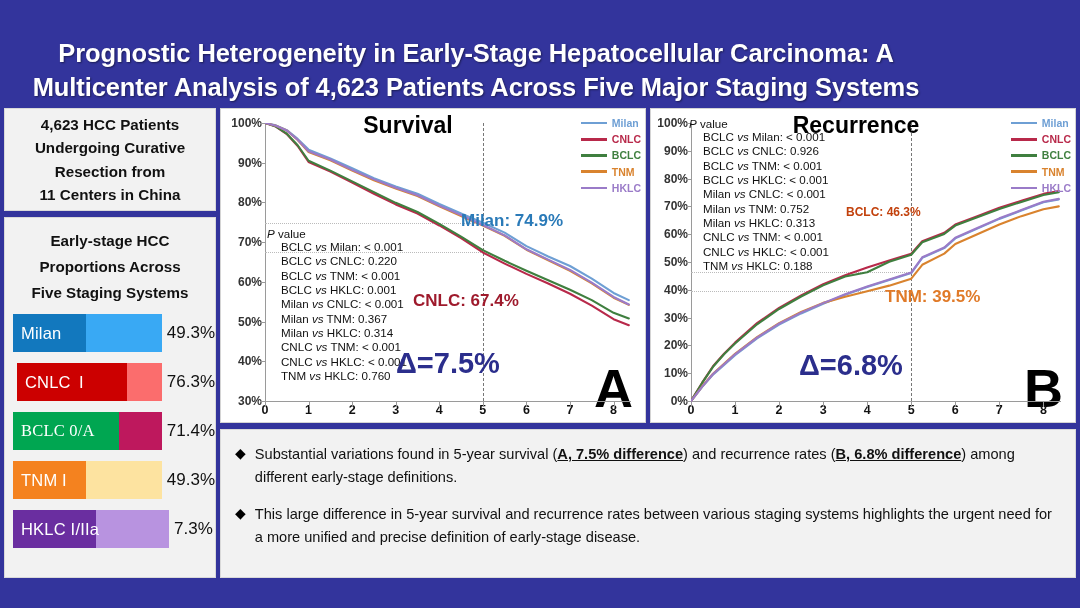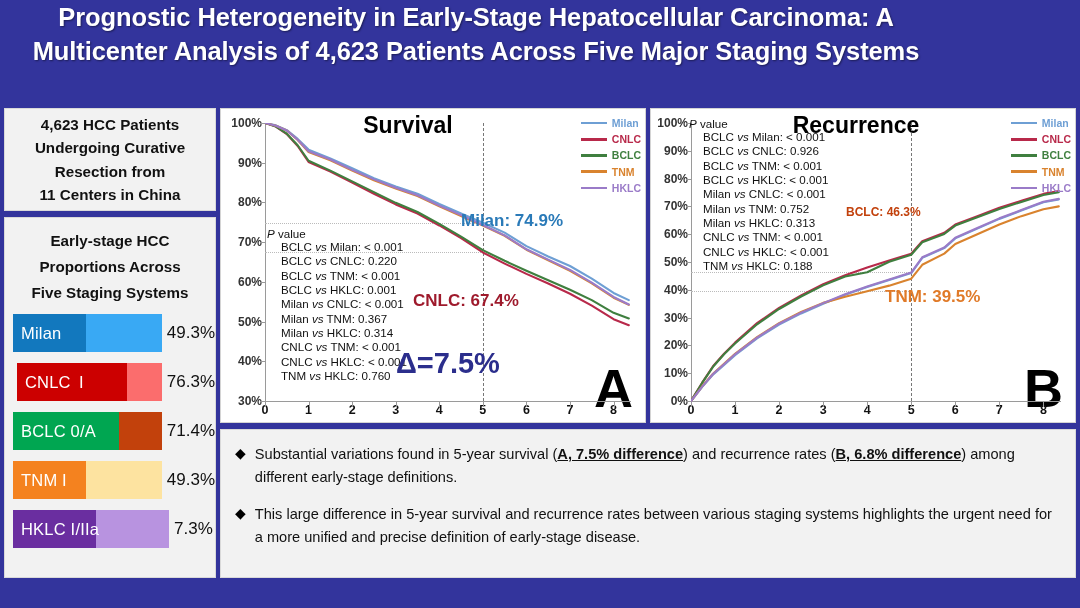--- a/index.html
+++ b/index.html
@@ -9,21 +9,21 @@
     font-family:"Liberation Sans", sans-serif;
     background:#33349c;
     overflow:hidden;
   }
   #poster { position:relative; width:1080px; height:608px; background:#33349c; }
 
   
   .title-band {
     position:absolute; left:0; top:0; width:952px; height:104px;
     background:#33349c;
-    display:flex; align-items:flex-start; justify-content:center;
+    display:flex; align-items:flex-end; justify-content:center;
   }
   .title-text {
     color:#ffffff; font-weight:bold; font-size:25.5px; line-height:1.34;
     text-align:center; width:1030px; letter-spacing:-0.1px;
     text-shadow:1px 1px 2px rgba(0,0,0,0.45);
   }
 
   
   .body-area { position:absolute; left:0; top:104px; width:1080px; height:486px; }
 
@@ -181,21 +181,21 @@
               <div class="bar-pct">49.3%</div>
             </div>
             <div class="bar-row">
               <div class="bar-track" style="background: rgb(251, 109, 109); margin-left: 12px;">
                 <div class="bar-fill" style="background: rgb(204, 0, 0); width: 76.3%;"></div>
                 <div class="bar-label">CNLC  I</div>
               </div>
               <div class="bar-pct">76.3%</div>
             </div>
             <div class="bar-row">
-              <div class="bar-track" style="background: #c2410c;">
+              <div class="bar-track" style="background: #be185d; font-family: Liberation Serif, serif;">
                 <div class="bar-fill" style="background: rgb(0, 166, 81); width: 71.4%;"></div>
                 <div class="bar-label">BCLC 0/A</div>
               </div>
               <div class="bar-pct">71.4%</div>
             </div>
             <div class="bar-row">
               <div class="bar-track" style="background: rgb(253, 227, 160);">
                 <div class="bar-fill" style="background: rgb(244, 130, 31); width: 49.3%;"></div>
                 <div class="bar-label">TNM I</div>
               </div>
@@ -339,20 +339,21 @@
               <div class="pval-item">BCLC <i>vs</i> HKLC: &lt; 0.001</div>
               <div class="pval-item">Milan <i>vs</i> CNLC: &lt; 0.001</div>
               <div class="pval-item">Milan <i>vs</i> TNM: 0.752</div>
               <div class="pval-item">Milan <i>vs</i> HKLC: 0.313</div>
               <div class="pval-item">CNLC <i>vs</i> TNM: &lt; 0.001</div>
               <div class="pval-item">CNLC <i>vs</i> HKLC: &lt; 0.001</div>
               <div class="pval-item">TNM <i>vs</i> HKLC: 0.188</div>
             </div>
           <div class="annot" id="annotB0" style="left: 195px; top: 96px; font-size: 12px; color: #c2410c;">BCLC: 46.3%</div>
           <div class="annot" id="annotB1" style="left: 234px; top: 178px; font-size: 17px; color: rgb(224, 122, 40);">TNM: 39.5%</div>
+          <div class="delta" id="deltaB" style="left: 148px; top: 240px; color: rgb(43, 46, 140);">Δ=6.8%</div>
         <svg width="372" height="280" style="position: absolute; left: 40px; top: 14px; z-index: 3;">
               <path d="M0.00 278.00L11.01 264.10L22.02 251.59L33.04 241.86L44.05 232.13L66.07 215.45L88.10 201.55L110.12 190.43L132.14 180.70L154.17 171.80L176.19 164.02L198.21 157.07L220.24 150.12L231.25 134.83L253.27 125.10L264.29 115.37L286.31 105.64L308.33 95.91L330.36 87.57L352.38 79.23L367.80 76.45" fill="none" stroke="#6e9fd4" stroke-width="2.1" stroke-linejoin="round" stroke-linecap="round"></path>
               <path d="M0.00 278.00L11.01 259.93L22.02 243.25L33.04 230.74L44.05 219.62L66.07 200.16L88.10 184.87L110.12 172.36L132.14 161.24L154.17 152.34L176.19 144.56L198.21 137.61L220.24 130.66L231.25 118.15L253.27 109.81L264.29 101.47L286.31 93.13L308.33 84.79L330.36 77.84L352.38 70.89L367.80 68.11" fill="none" stroke="#b8294a" stroke-width="2.1" stroke-linejoin="round" stroke-linecap="round"></path>
               <path d="M0.00 278.00L11.01 260.21L22.02 243.81L33.04 231.30L44.05 220.45L66.07 201.27L88.10 185.98L110.12 173.47L132.14 162.35L154.17 153.46L176.19 149.29L198.21 138.72L220.24 131.77L231.25 119.26L253.27 110.92L264.29 102.58L286.31 94.24L308.33 85.90L330.36 78.95L352.38 72.00L367.80 69.22" fill="none" stroke="#3f7f3f" stroke-width="2.1" stroke-linejoin="round" stroke-linecap="round"></path>
               <path d="M0.00 278.00L11.01 263.54L22.02 250.76L33.04 240.75L44.05 230.74L66.07 214.06L88.10 200.16L110.12 189.04L132.14 179.87L154.17 173.75L176.19 168.19L198.21 162.63L220.24 155.68L231.25 141.78L253.27 130.66L264.29 120.93L286.31 111.20L308.33 101.47L330.36 93.13L352.38 86.18L367.80 83.40" fill="none" stroke="#d9832e" stroke-width="2.1" stroke-linejoin="round" stroke-linecap="round"></path>
               <path d="M0.00 278.00L11.01 263.82L22.02 251.03L33.04 241.30L44.05 231.30L66.07 214.62L88.10 200.72L110.12 189.60L132.14 180.14L154.17 171.25L176.19 163.46L198.21 156.51L220.24 149.56L231.25 134.27L253.27 124.54L264.29 114.81L286.31 105.08L308.33 95.35L330.36 87.01L352.38 78.67L367.80 75.89" fill="none" stroke="#9a7bc8" stroke-width="2.1" stroke-linejoin="round" stroke-linecap="round"></path>
             </svg>
             <div class="axis-line-y" style="left: 40px; top: 14px; height: 278px;"></div>
             <div class="axis-line-x" style="left: 40px; top: 292px; width: 370px;"></div>
             <div class="axis-y-label" style="right: 0px; left: 0px; width: 37px; text-align: right; top: 292px;">0%</div>

